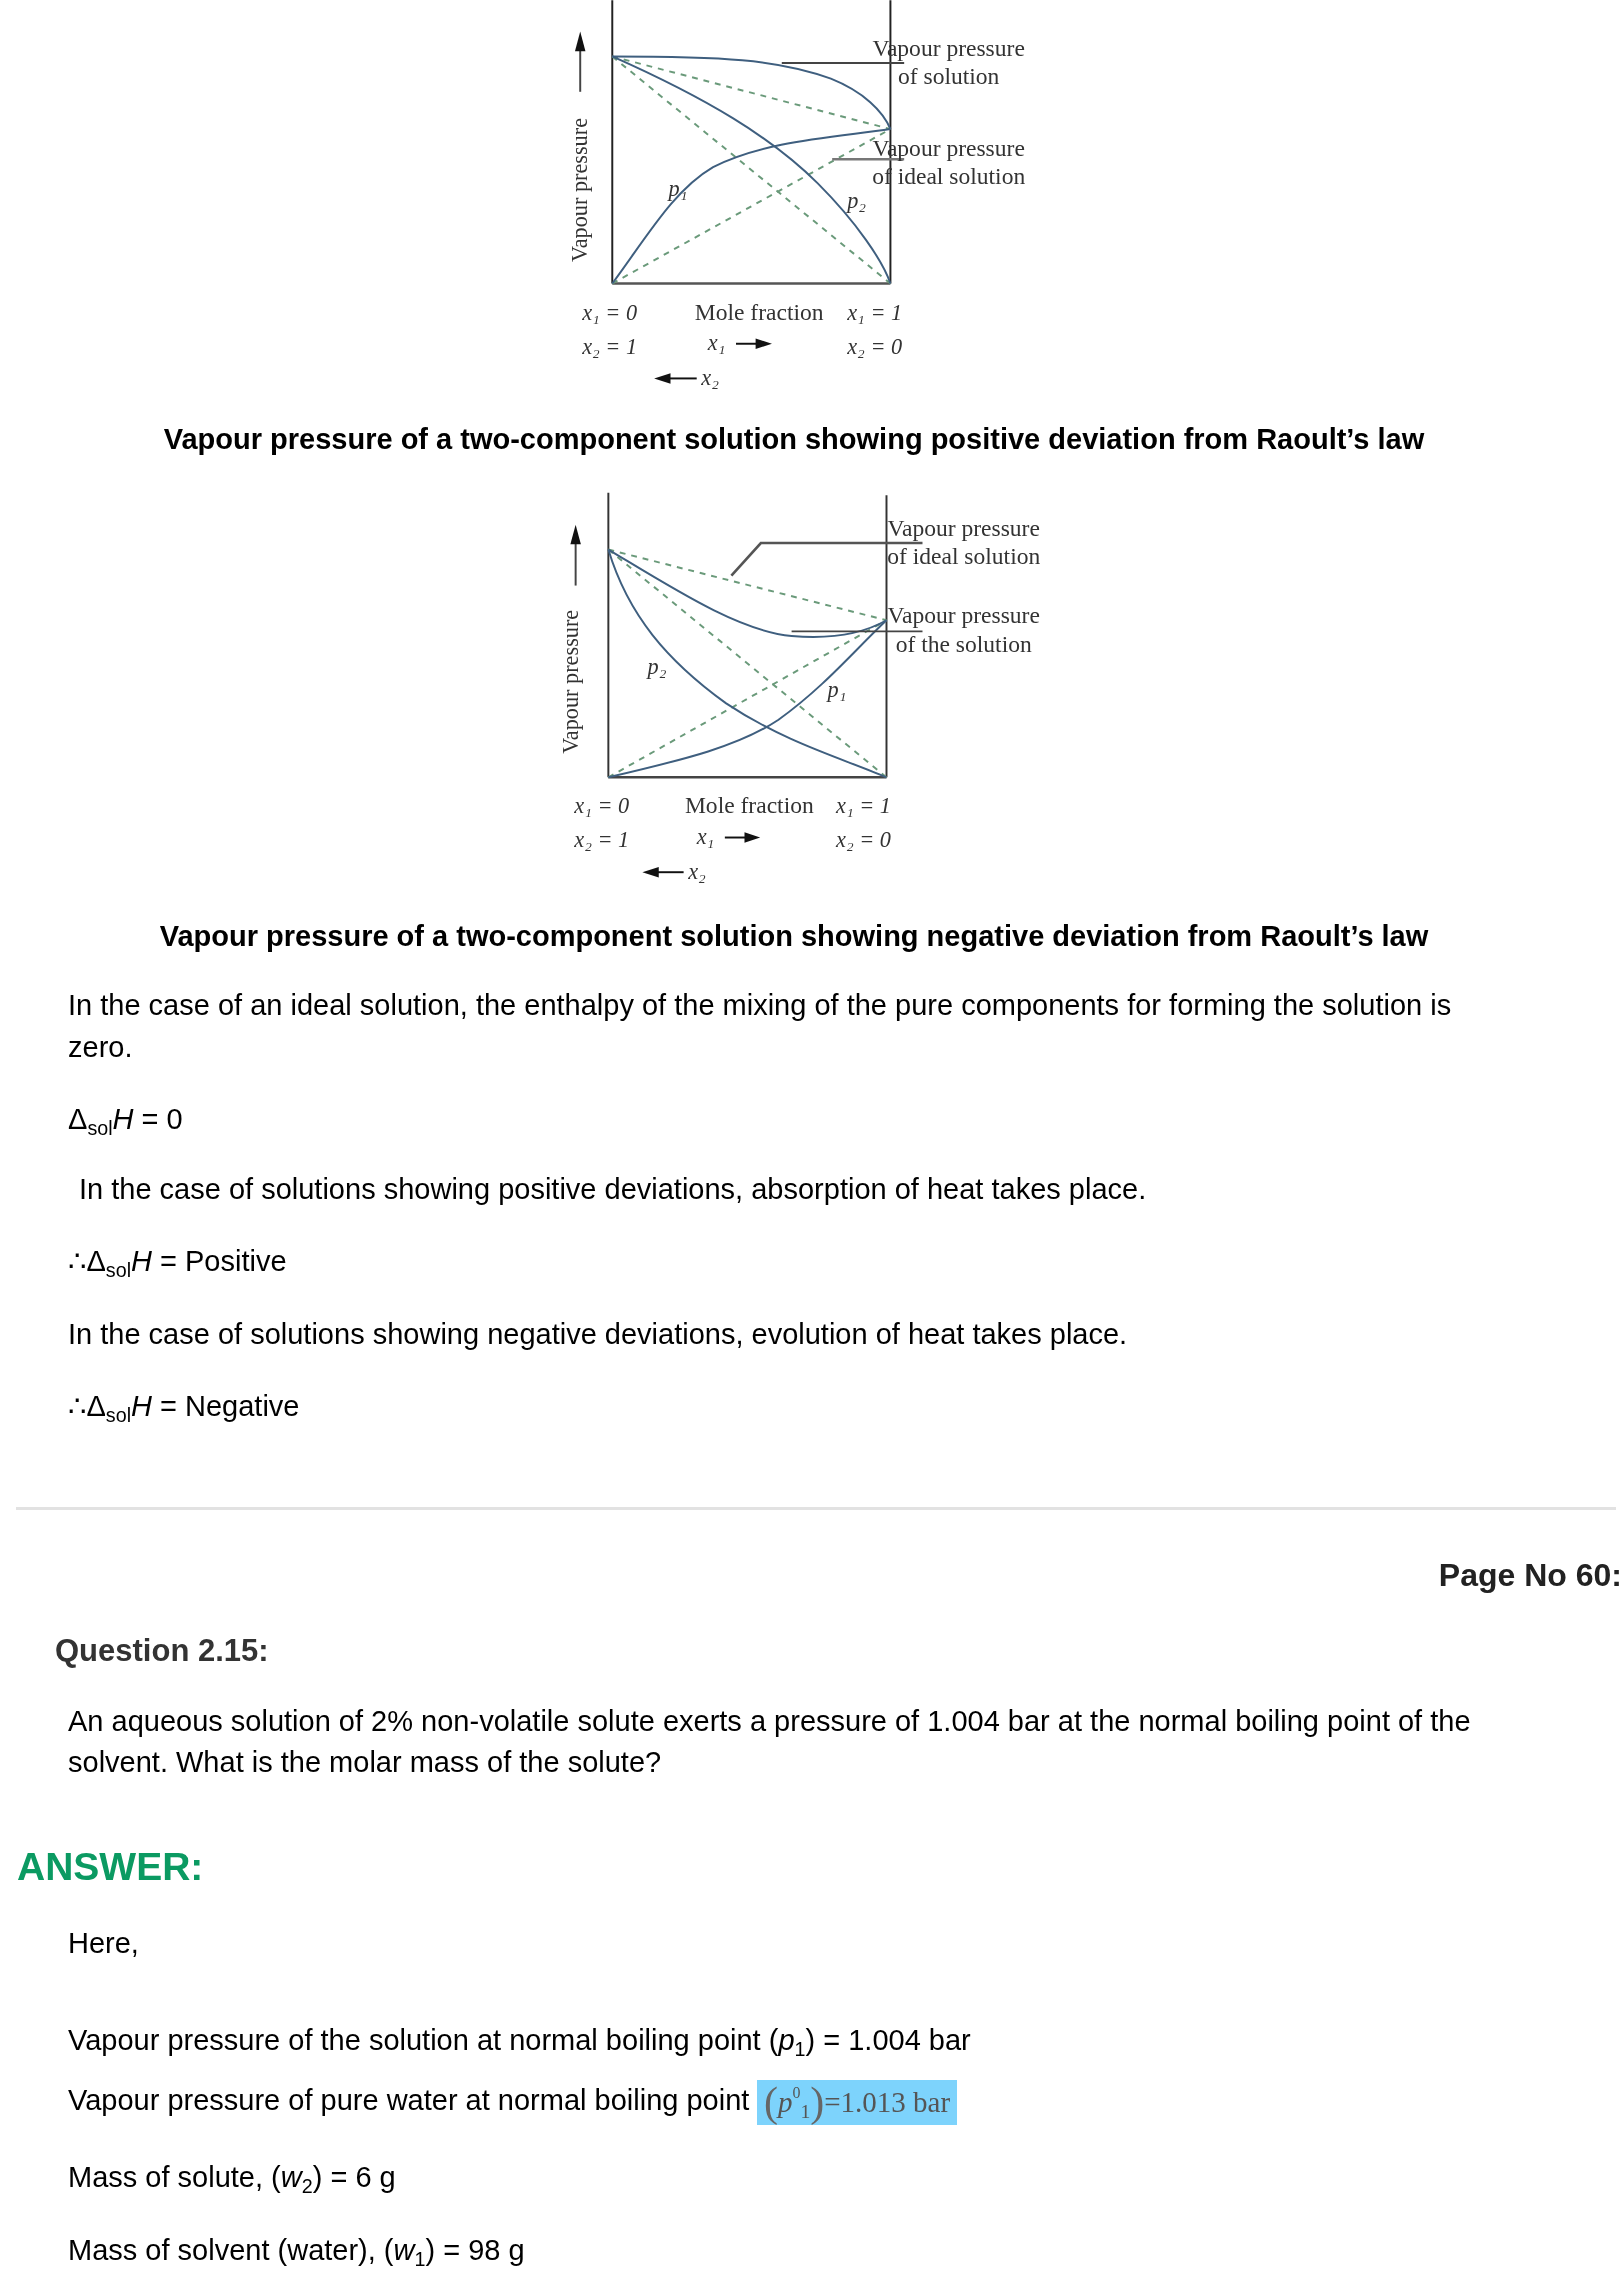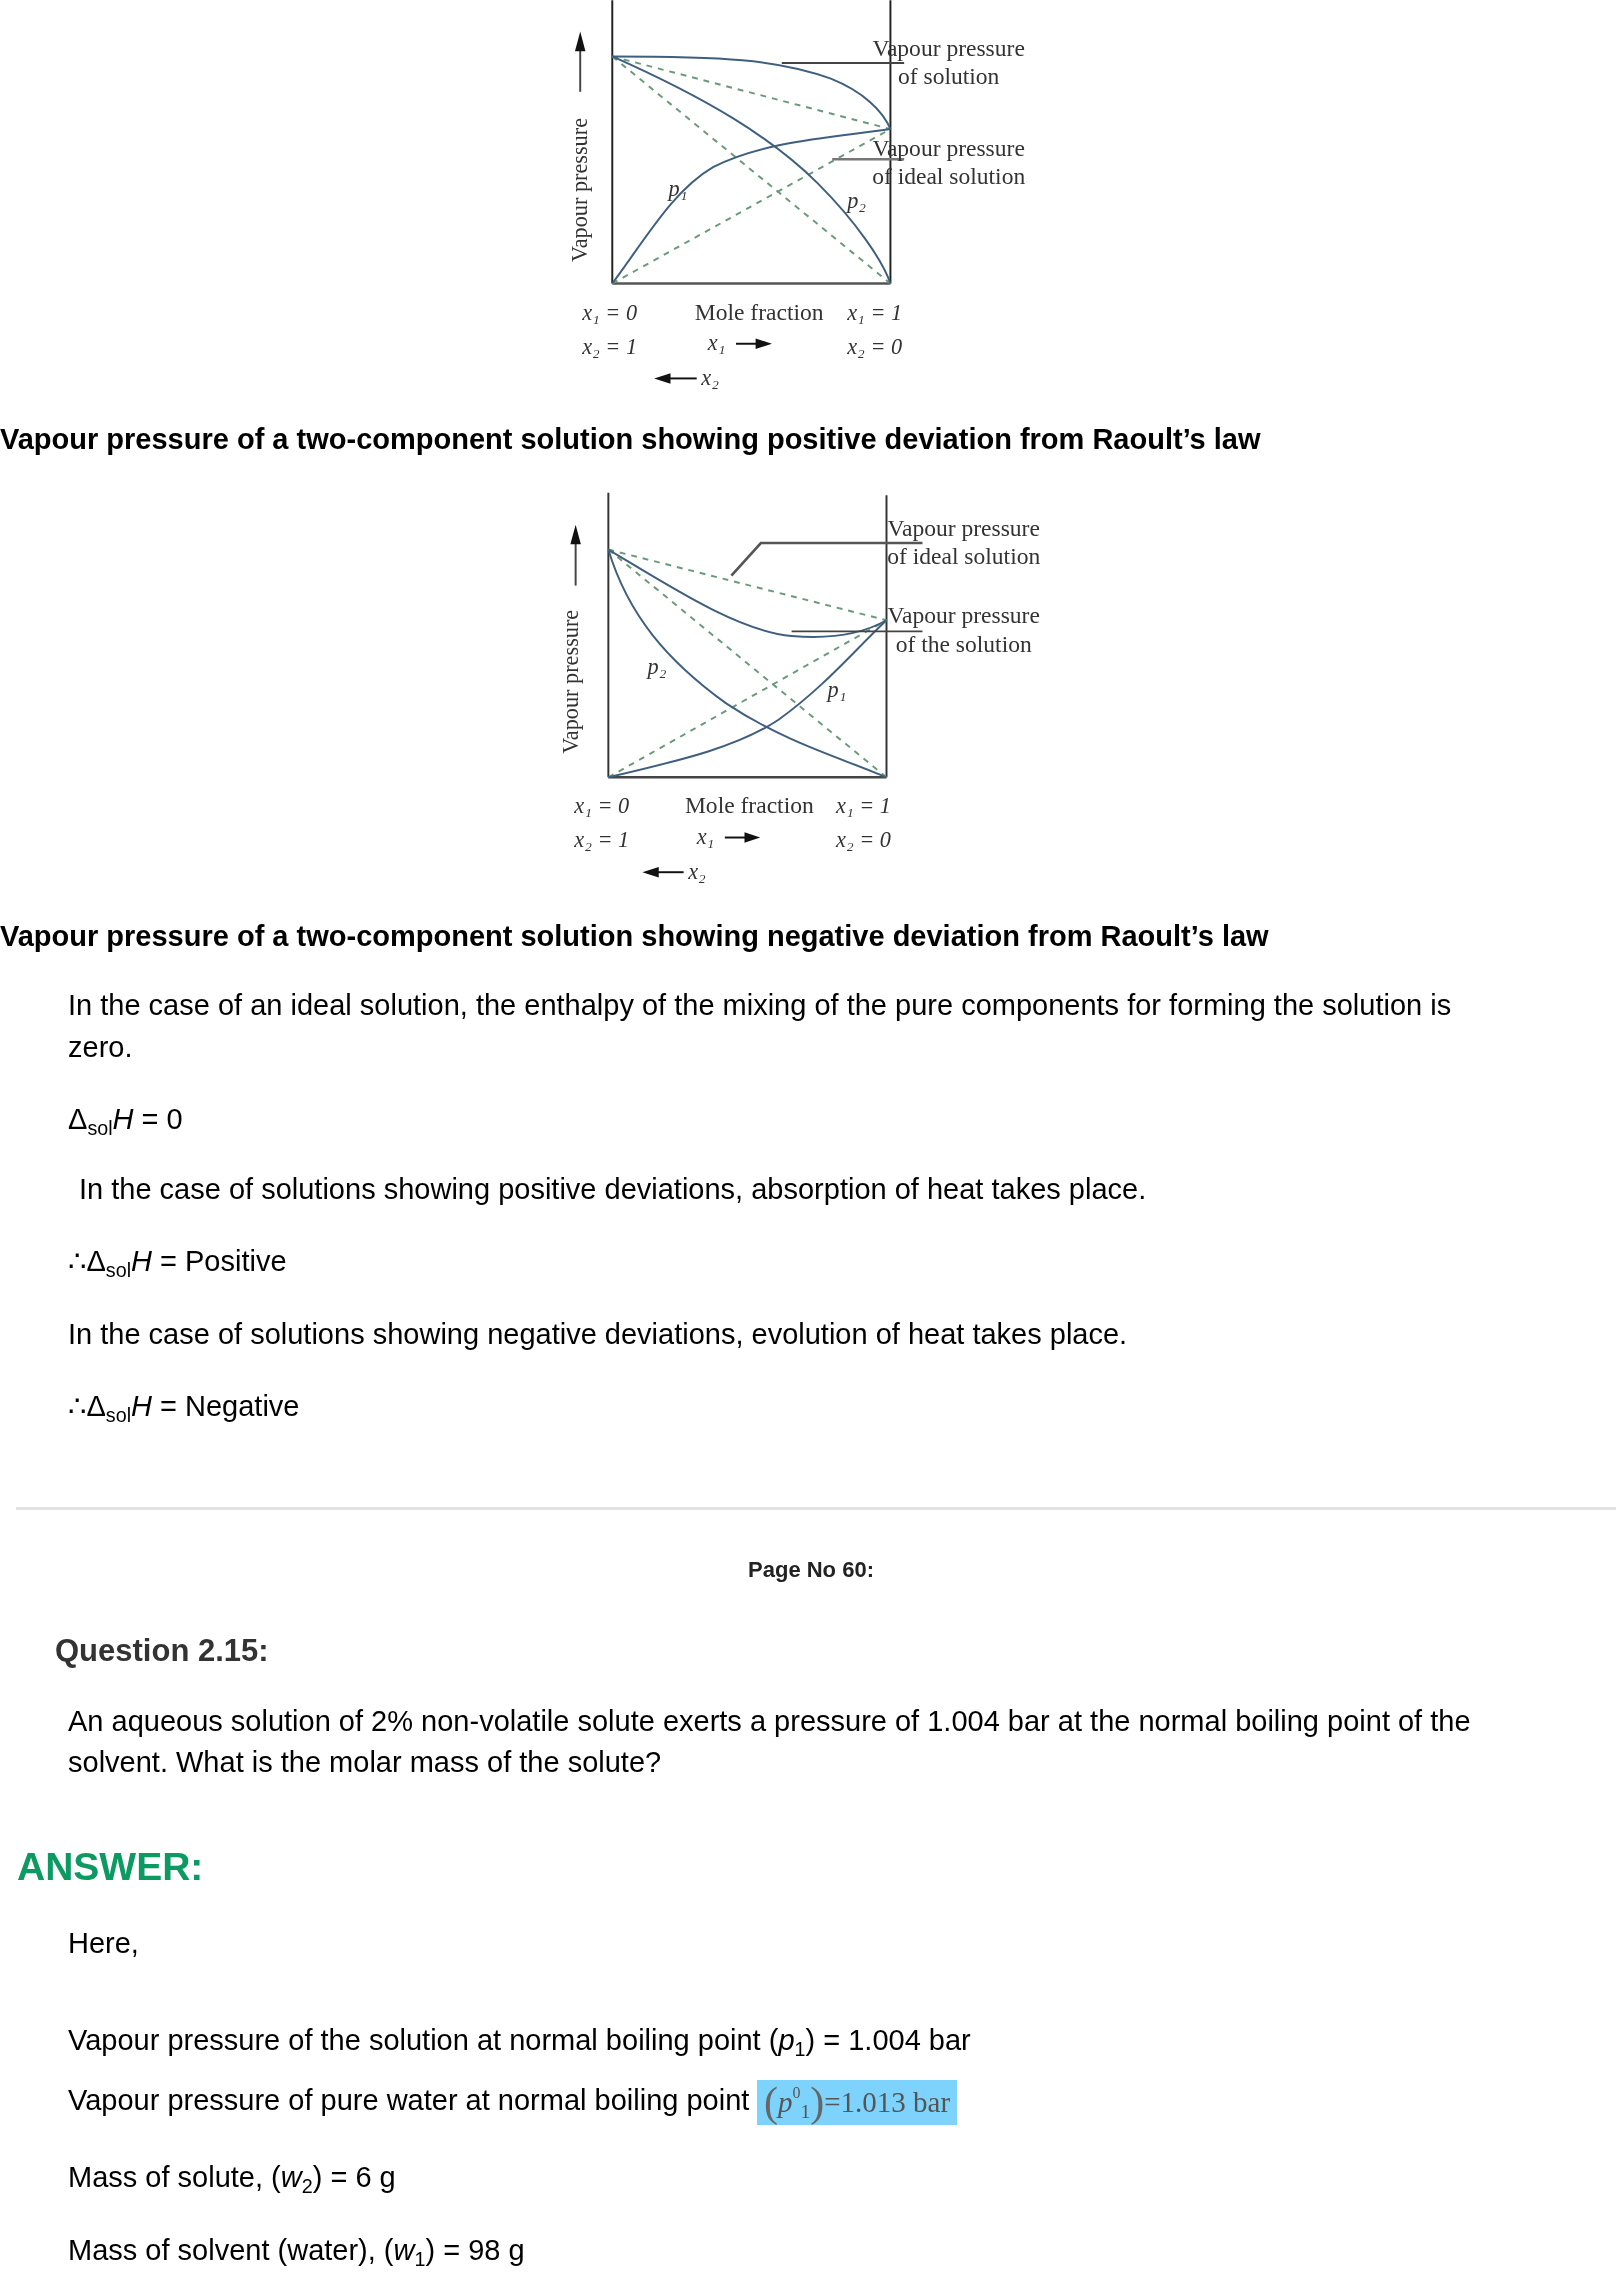--- a/index.html
+++ b/index.html
@@ -1,21 +1,21 @@
 <!DOCTYPE html>
 <html style="font-size:10.5px"><head>
 <meta charset="utf-8">
 <style>
   html, body { margin:0; padding:0; background:#ffffff; }
   body { width:1622px; height:2295px; position:relative; overflow:hidden;
          font-family:"Liberation Sans", sans-serif; color:#000; }
   .abs { position:absolute; white-space:nowrap; }
   .txt { font-size:29px; line-height:1; }
-  .caption { font-size:29px; font-weight:bold; left:0; width:1588px; }
-  .page-no { font-size:22px; font-weight:bold; color:#222; left:0; width:1622px; text-align:center; }
+  .caption { font-size:29px; font-weight:bold; left:0; width:1588px; text-align:center; }
+  .page-no { font-size:32px; font-weight:bold; color:#222; left:0; width:1622px; text-align:right; }
   .question-title { font-size:31px; font-weight:bold; color:#333;margin-left:38px; }
   .answer-title { font-size:39px; font-weight:bold; color:#0b9a62; }
   .divider { left:16.4px; width:1600px; height:2.6px; background:#e2e2e2; }
   sub { font-size:0.68em; vertical-align:-0.28em; line-height:0; }
   .it { font-style:italic; }
   .formula-img { display:inline-block; background:#7dd3fc; padding:1.3px 6.5px;
                  font-family:"Liberation Serif", serif; color:#555; font-size:29px; vertical-align:middle; }
   .formula-img .paren { font-size:42px; color:#666; vertical-align:-3.9px; }
   .formula-img sup { font-size:0.55em; vertical-align:0.9em; line-height:0; }
   .figure { position:absolute; }

